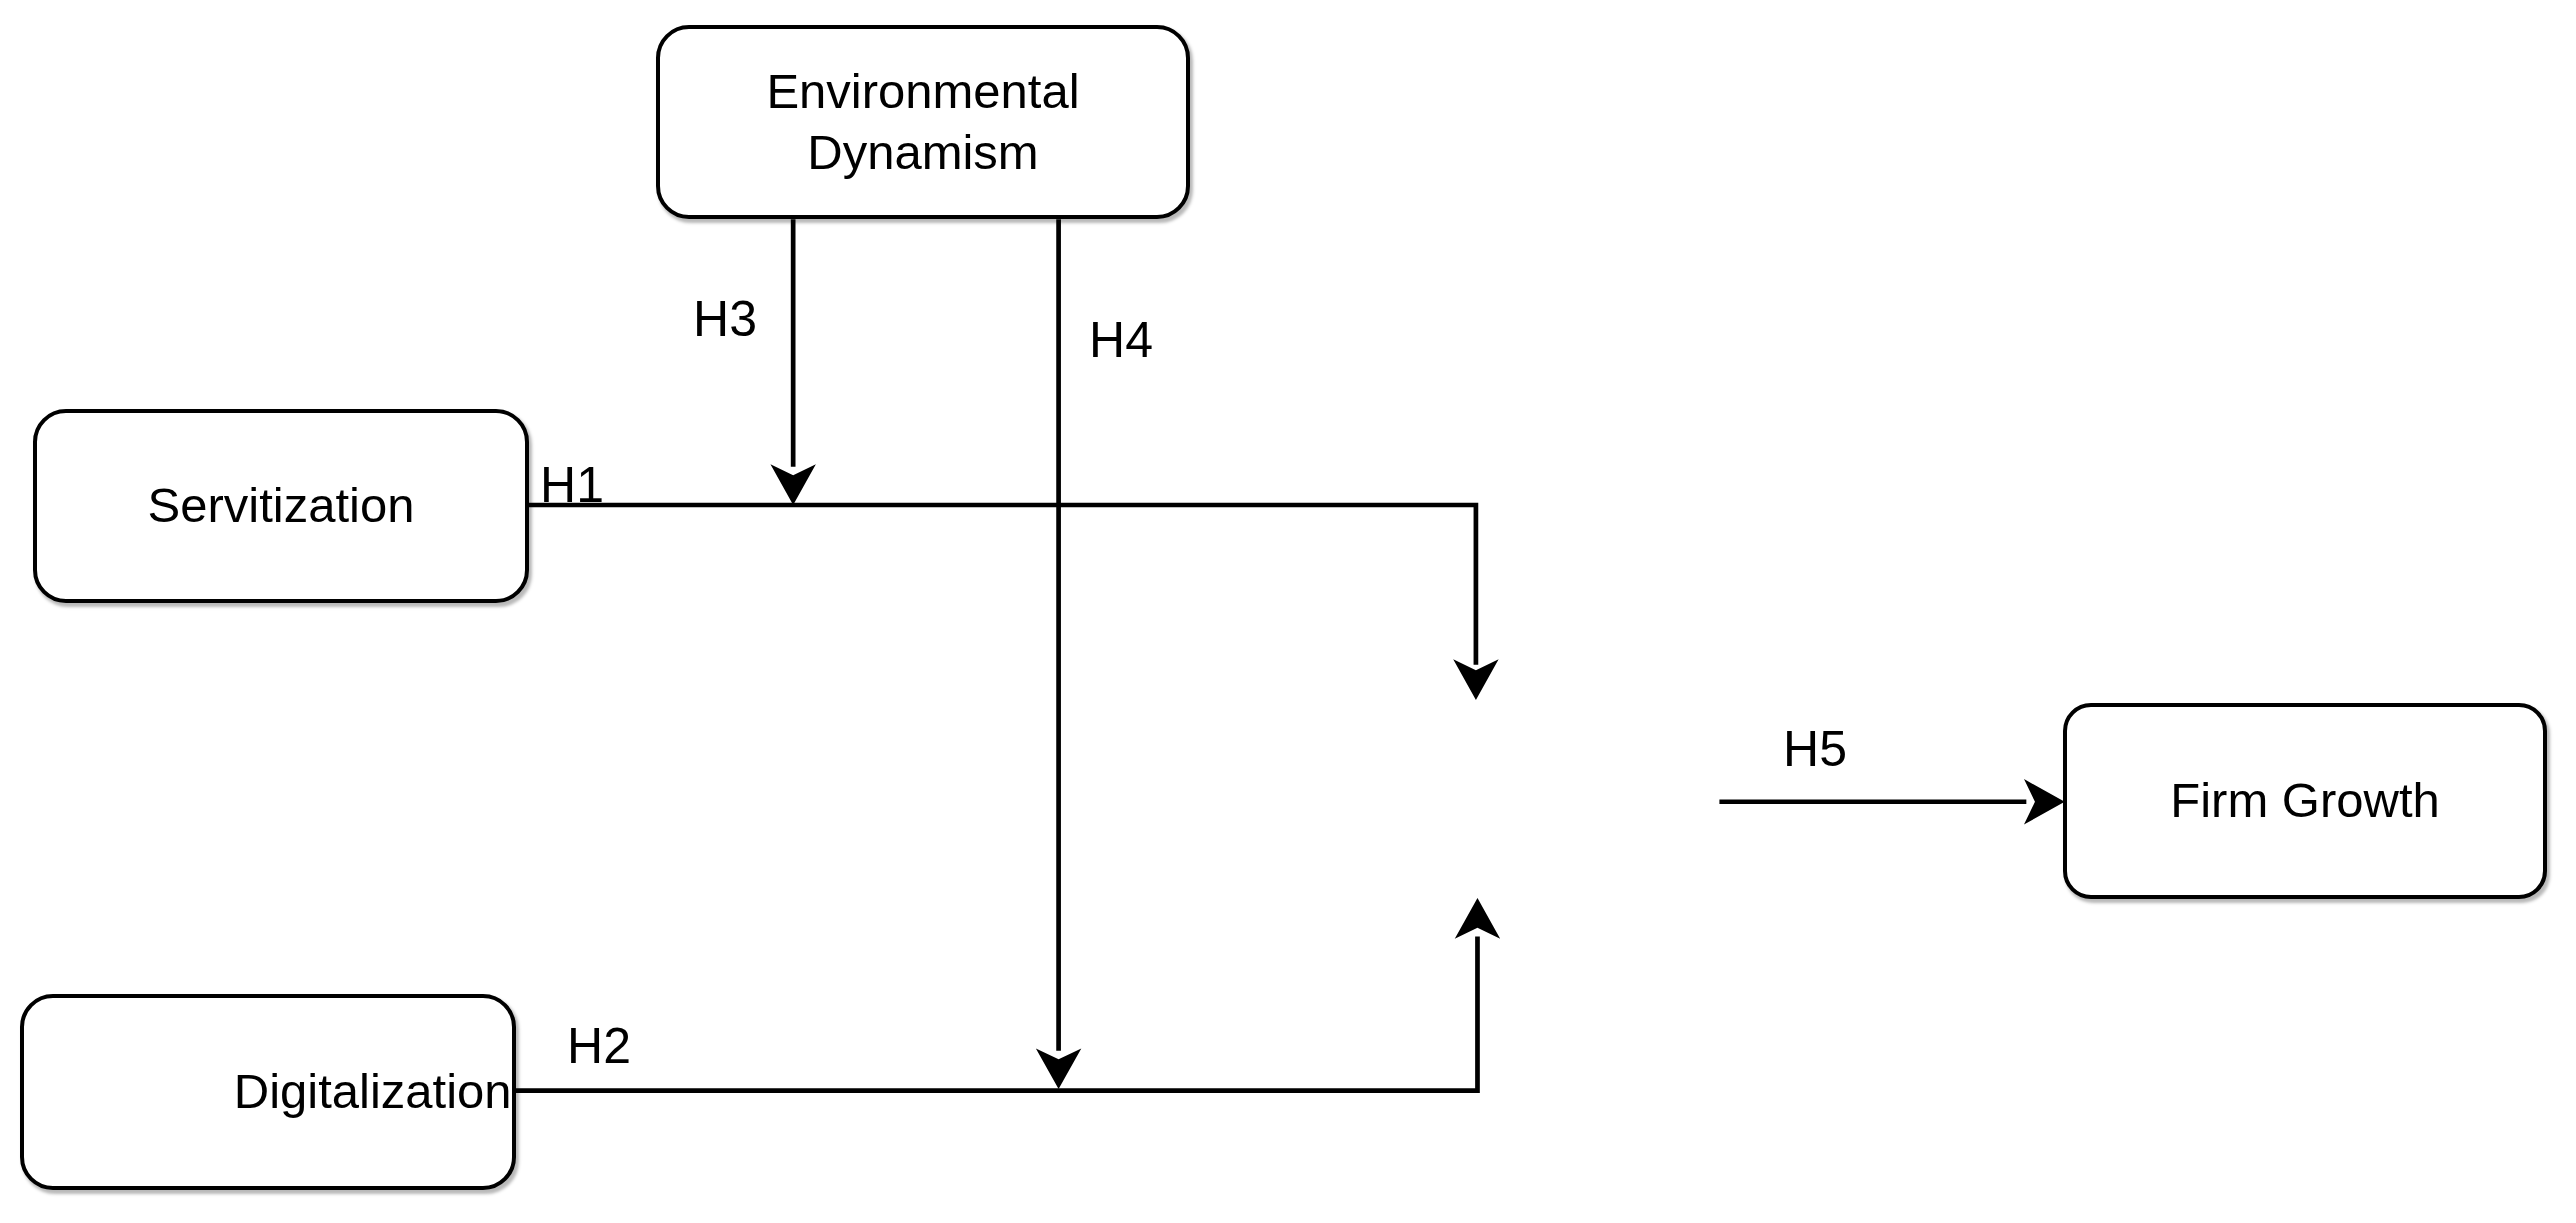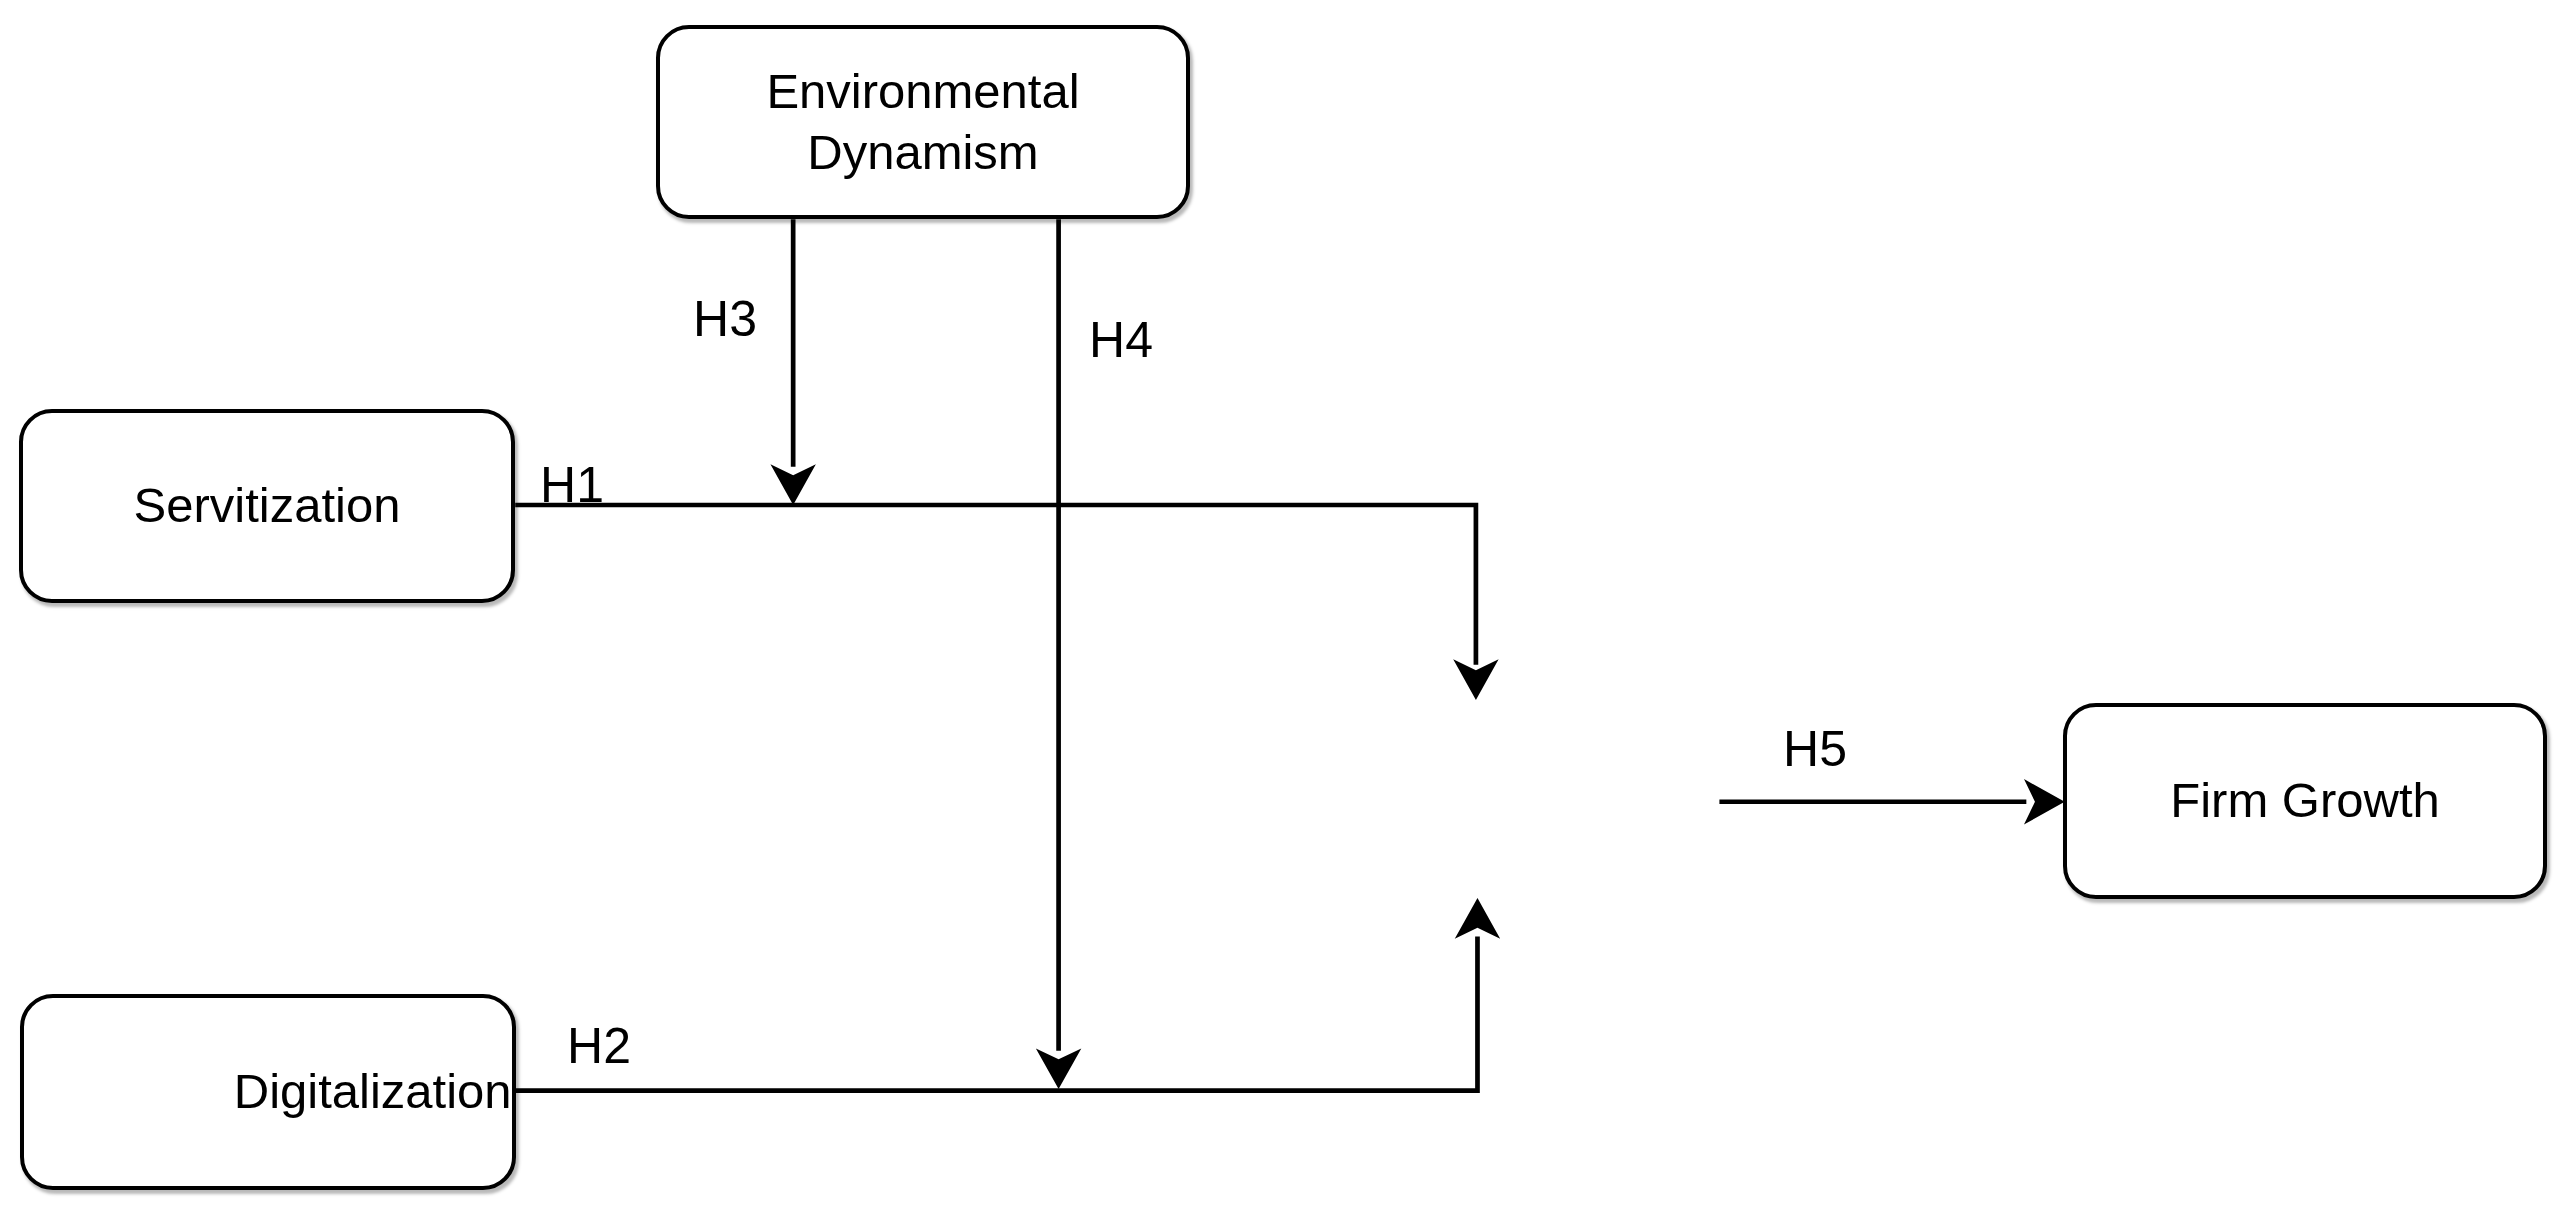--- a/index.html
+++ b/index.html
@@ -49,24 +49,24 @@
     box-shadow: 2.3px 3.9px 3.1px rgba(0,0,0,0.28);
   }
   .node .node-label {
     white-space: pre-line;
     font-size: 49px;
     line-height: 1.25;
     color: #000000;
     letter-spacing: 0px;
   }
   .node-ed { left: 656px; top: 25px;   width: 534px; height: 194px; }
-  .node-sv { left: 19px;  top: 409px;  width: 496px; height: 194px; }
+  .node-sv { left: 33px;  top: 409px;  width: 496px; height: 194px; }
   .node-dg { left: 19.6px;  top: 994px; width: 496px; height: 196px; justify-content: flex-end; }
   .node-or { left: 1233px; top: 702px; width: 486px; height: 194px; }
-  .node-fg { left: 2063px; top: 703px; width: 484px; height: 196px; }
+  .node-fg { left: 2063px; top: 703px; width: 484px; height: 196px; border-radius: 28px; }
   .edge-label {
     position: absolute;
     transform: translate(-50%, -50%);
     font-size: 50px;
     color: #000000;
     white-space: nowrap;
   }
   .lbl-h1 { left: 572px;  top: 463px; margin-top: 22px;  }
   .lbl-h2 { left: 599px;  top: 1046px; }
   .lbl-h3 { left: 725px;  top: 319px;  }

